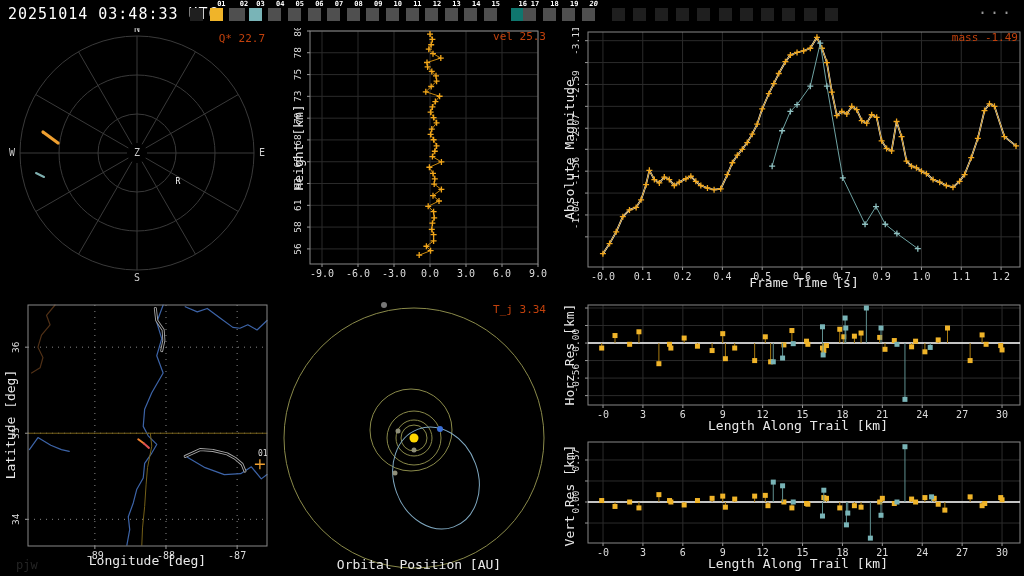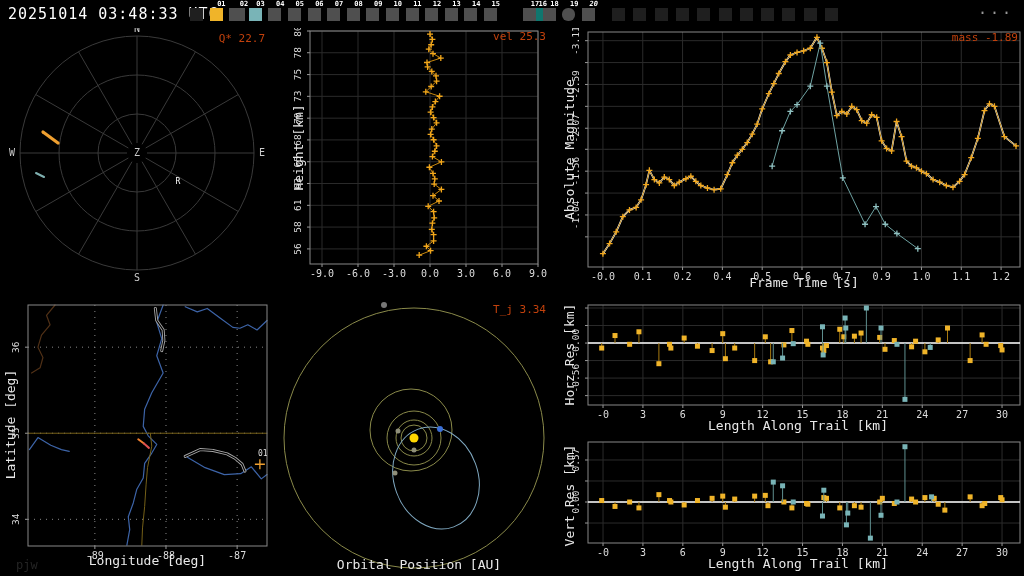--- a/index.html
+++ b/index.html
@@ -64,30 +64,30 @@
       </div>
       <div class="frame-sq" style="left: 444.8px; background: rgb(79, 79, 79);">
         <span class="lbl">13</span>
       </div>
       <div class="frame-sq" style="left: 464.4px; background: rgb(79, 79, 79);">
         <span class="lbl">14</span>
       </div>
       <div class="frame-sq" style="left: 484px; background: rgb(79, 79, 79);">
         <span class="lbl">15</span>
       </div>
-      <div class="frame-sq" style="left: 531px; background: #0f766e;">
+      <div class="frame-sq" style="left: 511px; background: #0f766e;">
         <span class="lbl">16</span>
       </div>
       <div class="frame-sq" style="left: 523.2px; background: rgb(79, 79, 79);">
         <span class="lbl">17</span>
       </div>
       <div class="frame-sq" style="left: 542.8px; background: rgb(79, 79, 79);">
         <span class="lbl">18</span>
       </div>
-      <div class="frame-sq" style="left: 562.4px; background: rgb(79, 79, 79); border-radius: 6px;">
+      <div class="frame-sq" style="left: 562.4px; background: rgb(79, 79, 79);">
         <span class="lbl">19</span>
       </div>
       <div class="frame-sq" style="left: 582px; background: rgb(79, 79, 79); font-style: italic;">
         <span class="lbl">20</span>
       </div>
       <div class="frame-sq" style="left: 612px; background: rgb(31, 31, 31);"></div>
       <div class="frame-sq" style="left: 633.3px; background: rgb(31, 31, 31);"></div>
       <div class="frame-sq" style="left: 654.6px; background: rgb(31, 31, 31);"></div>
       <div class="frame-sq" style="left: 675.9px; background: rgb(31, 31, 31);"></div>
       <div class="frame-sq" style="left: 697.2px; background: rgb(31, 31, 31);"></div>
@@ -381,21 +381,21 @@
       <path d="M247.3041474654378,58.14009315657472L253.3041474654378,58.14009315657472M250.3041474654378,55.14009315657472L250.3041474654378,61.14009315657472" stroke="#8fc0c0" stroke-width="1.3" fill="none"></path>
       <path d="M257.258064516129,15.198495163024006L263.258064516129,15.198495163024006M260.258064516129,12.198495163024006L260.258064516129,18.198495163024006" stroke="#8fc0c0" stroke-width="1.3" fill="none"></path>
       <path d="M263.8940092165899,58.14009315657472L269.8940092165899,58.14009315657472M266.8940092165899,55.14009315657472L266.8940092165899,61.14009315657472" stroke="#8fc0c0" stroke-width="1.3" fill="none"></path>
       <path d="M279.8202764976959,149.91723396632034L285.8202764976959,149.91723396632034M282.8202764976959,146.91723396632034L282.8202764976959,152.91723396632034" stroke="#8fc0c0" stroke-width="1.3" fill="none"></path>
       <path d="M302.0506912442397,196.2268004299534L308.0506912442397,196.2268004299534M305.0506912442397,193.2268004299534L305.0506912442397,199.2268004299534" stroke="#8fc0c0" stroke-width="1.3" fill="none"></path>
       <path d="M313.00000000000006,178.54496596202083L319.00000000000006,178.54496596202083M316.00000000000006,175.54496596202083L316.00000000000006,181.54496596202083" stroke="#8fc0c0" stroke-width="1.3" fill="none"></path>
       <path d="M322.2903225806452,196.2268004299534L328.2903225806452,196.2268004299534M325.2903225806452,193.2268004299534L325.2903225806452,199.2268004299534" stroke="#8fc0c0" stroke-width="1.3" fill="none"></path>
       <path d="M333.9032258064517,205.48871372268007L339.9032258064517,205.48871372268007M336.9032258064517,202.48871372268007L336.9032258064517,208.48871372268007" stroke="#8fc0c0" stroke-width="1.3" fill="none"></path>
       <path d="M354.8064516129033,220.64457183805087L360.8064516129033,220.64457183805087M357.8064516129033,217.64457183805087L357.8064516129033,223.64457183805087" stroke="#8fc0c0" stroke-width="1.3" fill="none"></path>
     </svg>
-  <div class="ptitle" style="right:6px;top:3px">mass -1.89</div>
+  <div class="ptitle" style="right:6px;top:3px">mass -1.49</div>
   <div class="xlab" style="left:28px;width:432px;top:247px">Frame Time [s]</div>
   <div class="ylab" style="left:-76px;top:114px;width:170px">Absolute Magnitude</div>
 </div>
 
 <div class="panel" id="map-panel" style="left:0;top:295px;width:280px;height:281px">
   <svg id="map-svg" width="280" height="281">
       <line x1="94.8630952380951" y1="10" x2="94.8630952380951" y2="251" stroke="#888" stroke-width="1" stroke-dasharray="1 5"></line>
       <line x1="94.8630952380951" y1="251" x2="94.8630952380951" y2="254" stroke="#999"></line>
       <text x="94.8630952380951" y="264" fill="#ddd" font-size="10" font-family="DejaVu Sans Mono, monospace" text-anchor="middle">-89</text>
       <line x1="165.99404761904748" y1="10" x2="165.99404761904748" y2="251" stroke="#888" stroke-width="1" stroke-dasharray="1 5"></line>

